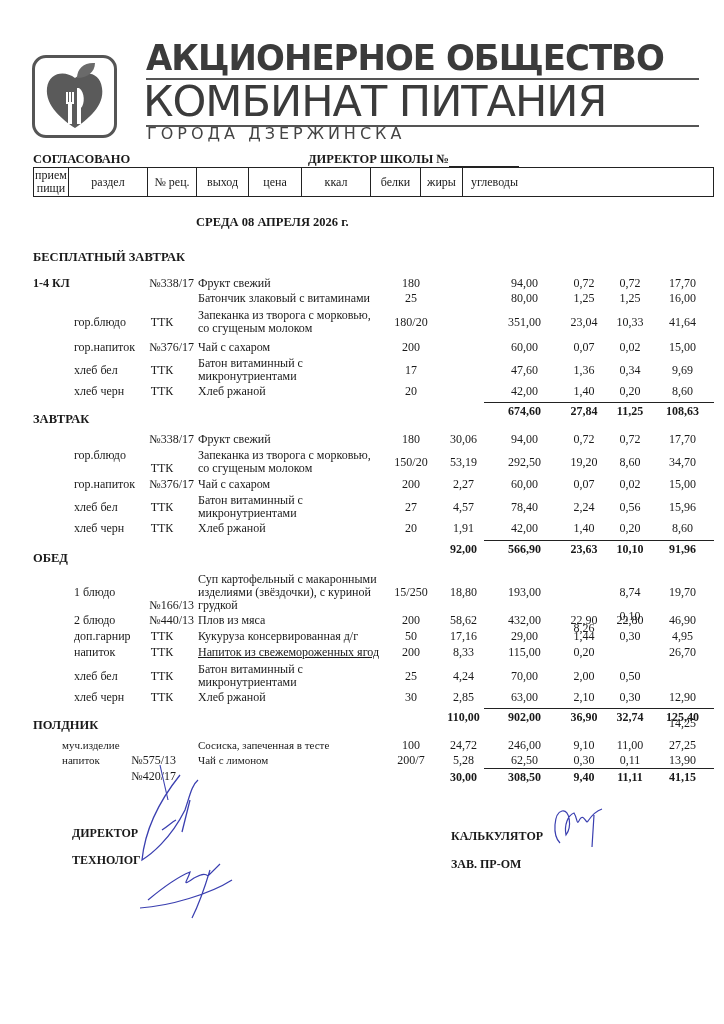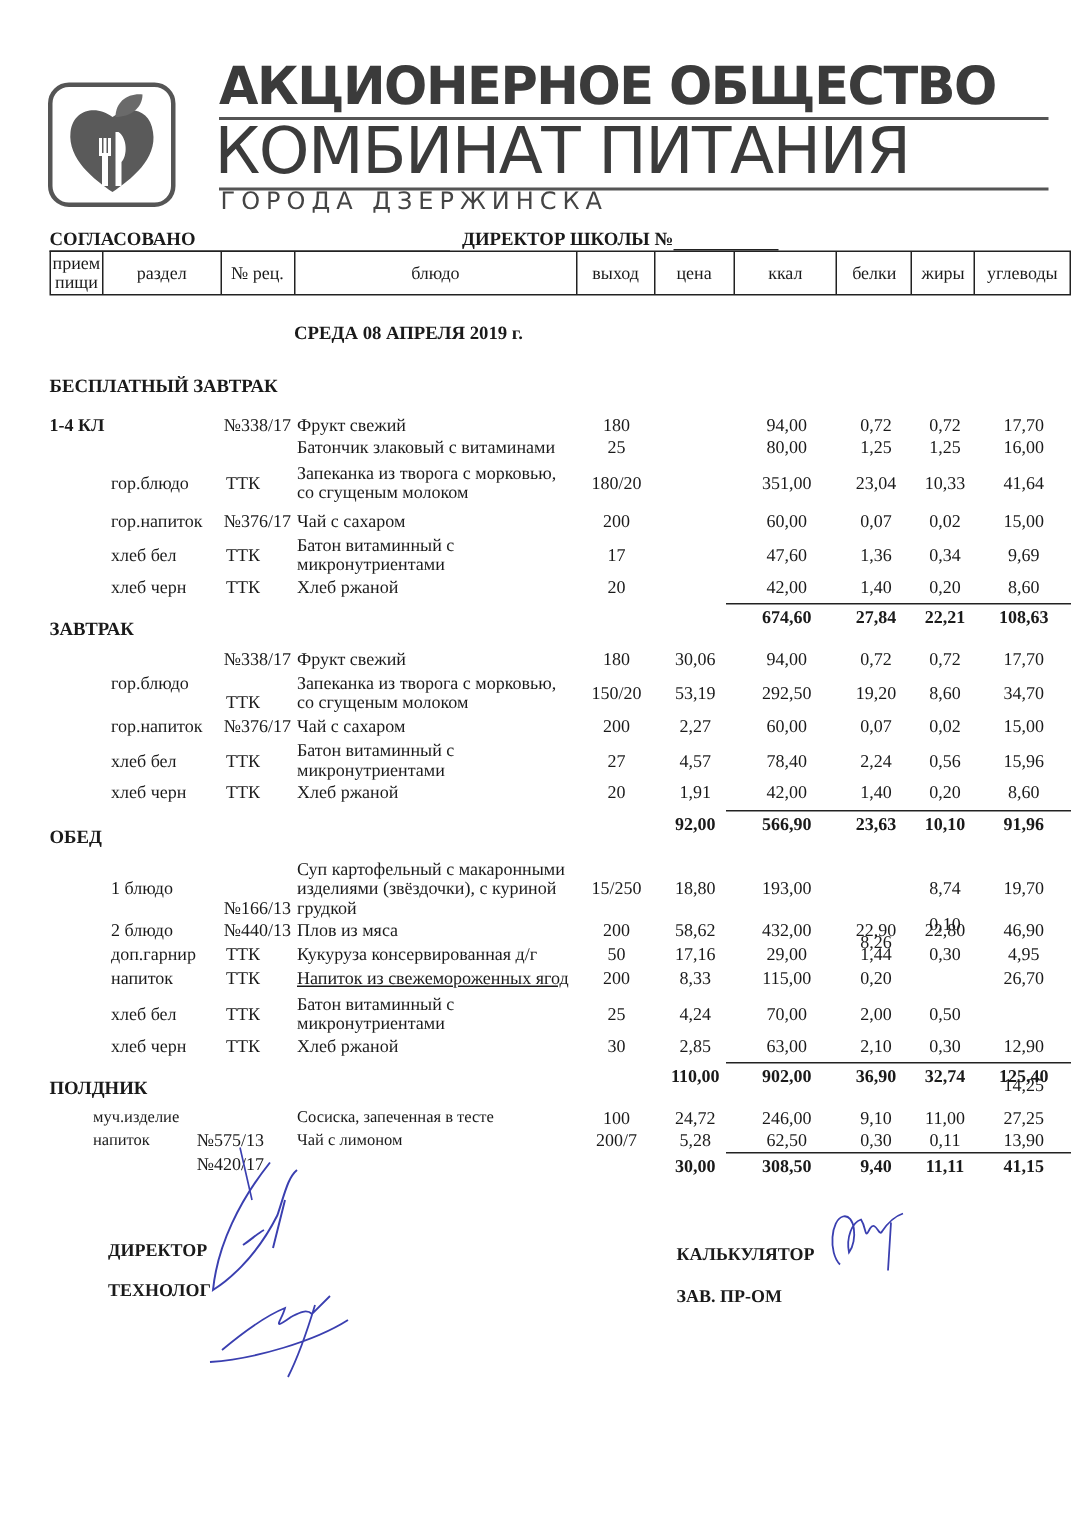--- a/index.html
+++ b/index.html
@@ -47,30 +47,29 @@
 <div class="abs lh-rule" style="top:125px;width:553px;"></div>
 <div class="abs lh-line3">ГОРОДА ДЗЕРЖИНСКА</div>
 
 <div class="abs approve uline" style="left:33px;top:152px;width:267px;"><span>СОГЛАСОВАНО</span></div>
 <div class="abs approve" style="left:308px;top:152px;"><span>ДИРЕКТОР ШКОЛЫ №</span><span class="uline" style="display:inline-block;width:70px;height:12px;vertical-align:bottom;"></span></div>
 
 <div class="abs hdr">
   <div style="width:35px;">прием пищи</div>
   <div style="width:79px;">раздел</div>
   <div style="width:49px;">№ рец.</div>
-  <div style="width:189px;">блюдо</div>
   <div style="width:52px;">выход</div>
   <div style="width:53px;">цена</div>
   <div style="width:69px;">ккал</div>
   <div style="width:50px;">белки</div>
   <div style="width:42px;">жиры</div>
   <div style="width:63px;">углеводы</div>
 </div>
 
-<div class="abs t b" style="left:196px;top:216px;font-size:12.5px;">СРЕДА 08 АПРЕЛЯ 2019 г.</div>
+<div class="abs t b" style="left:196px;top:216px;font-size:12.5px;">СРЕДА 08 АПРЕЛЯ 2026 г.</div>
 
 <div id="menu-body">
     <div class="abs sec" style="left: 33px; top: 250px;">БЕСПЛАТНЫЙ ЗАВТРАК</div>
     <div class="abs t b" style="left: 33px; top: 277px;">1-4 КЛ</div>
     <div class="abs t num" style="left: 130px; top: 277px; width: 64px; text-align: right;">№338/17</div>
     <div class="abs t" style="left: 198px; top: 277px; font-size: 12px;">Фрукт свежий</div>
     <div class="abs t num" style="left: 385px; top: 277px; width: 52px;">180</div>
     <div class="abs t num" style="left: 490px; top: 277px; width: 69px;">94,00</div>
     <div class="abs t num" style="left: 559px; top: 277px; width: 50px;">0,72</div>
     <div class="abs t num" style="left: 609px; top: 277px; width: 42px;">0,72</div>
@@ -111,21 +110,21 @@
     <div class="abs t num" style="left: 130px; top: 385px; width: 64px; text-align: center;">ТТК</div>
     <div class="abs t" style="left: 198px; top: 385px; font-size: 12px;">Хлеб ржаной</div>
     <div class="abs t num" style="left: 385px; top: 385px; width: 52px;">20</div>
     <div class="abs t num" style="left: 490px; top: 385px; width: 69px;">42,00</div>
     <div class="abs t num" style="left: 559px; top: 385px; width: 50px;">1,40</div>
     <div class="abs t num" style="left: 609px; top: 385px; width: 42px;">0,20</div>
     <div class="abs t num" style="left: 651px; top: 385px; width: 63px;">8,60</div>
     <div class="abs tot-line" style="left: 484px; top: 402px; width: 230px;"></div>
     <div class="abs t b num" style="left: 490px; top: 405px; width: 69px;">674,60</div>
     <div class="abs t b num" style="left: 559px; top: 405px; width: 50px;">27,84</div>
-    <div class="abs t b num" style="left: 609px; top: 405px; width: 42px;">22,21</div>
+    <div class="abs t b num" style="left: 609px; top: 405px; width: 42px;">11,25</div>
     <div class="abs t b num" style="left: 651px; top: 405px; width: 63px;">108,63</div>
     <div class="abs sec" style="left: 33px; top: 412px;">ЗАВТРАК</div>
     <div class="abs t num" style="left: 130px; top: 433px; width: 64px; text-align: right;">№338/17</div>
     <div class="abs t" style="left: 198px; top: 433px; font-size: 12px;">Фрукт свежий</div>
     <div class="abs t num" style="left: 385px; top: 433px; width: 52px;">180</div>
     <div class="abs t num" style="left: 437px; top: 433px; width: 53px;">30,06</div>
     <div class="abs t num" style="left: 490px; top: 433px; width: 69px;">94,00</div>
     <div class="abs t num" style="left: 559px; top: 433px; width: 50px;">0,72</div>
     <div class="abs t num" style="left: 609px; top: 433px; width: 42px;">0,72</div>
     <div class="abs t num" style="left: 651px; top: 433px; width: 63px;">17,70</div>

